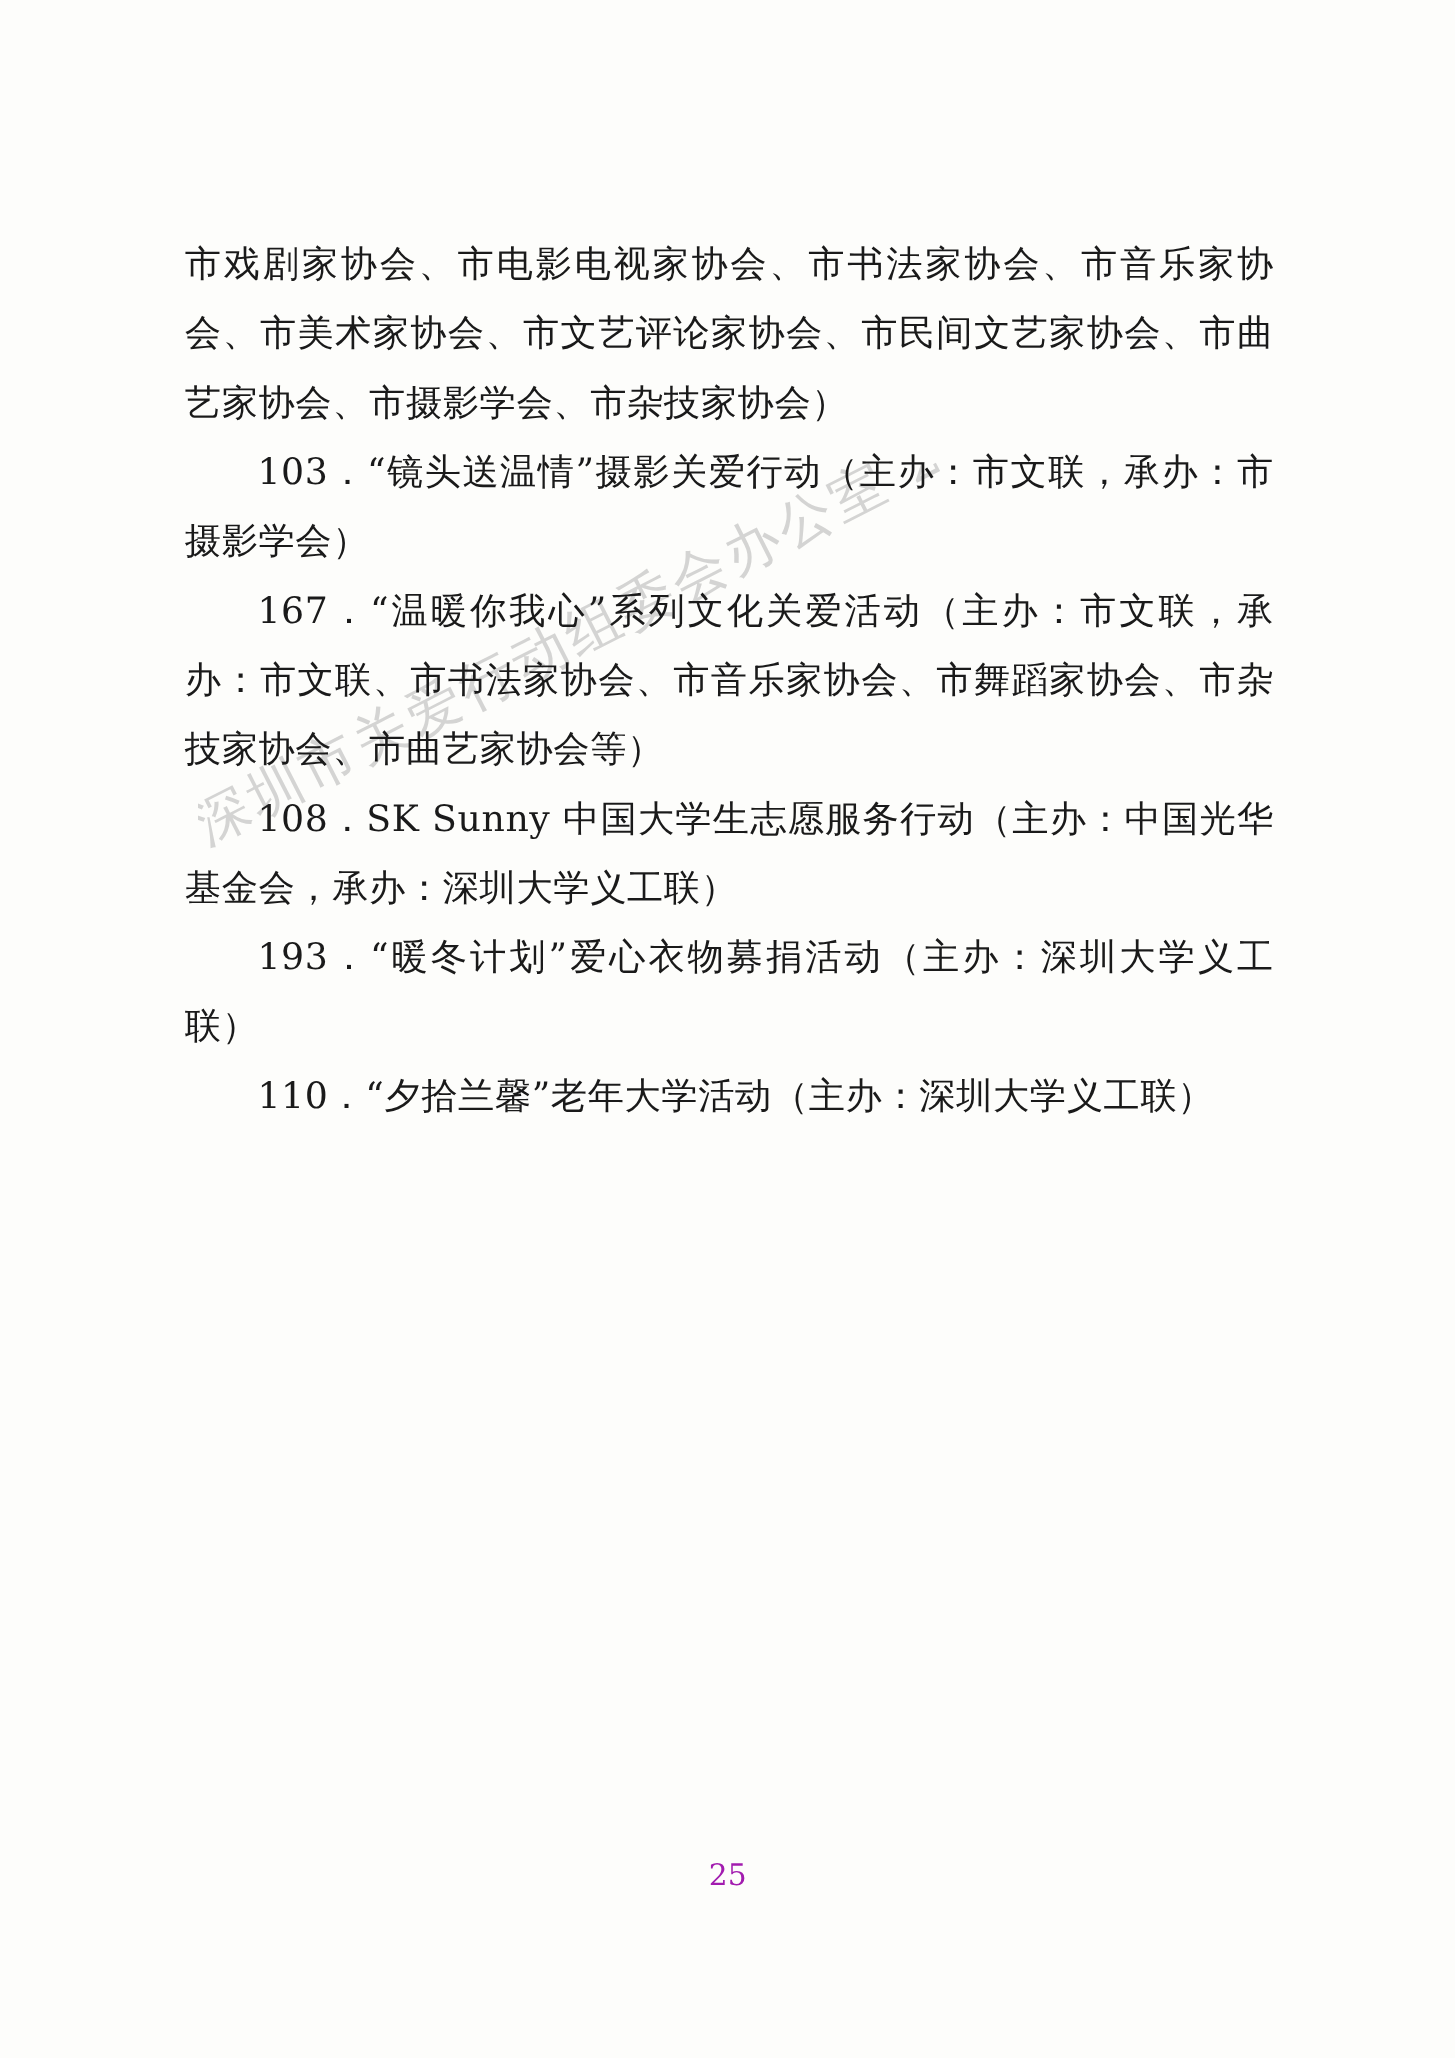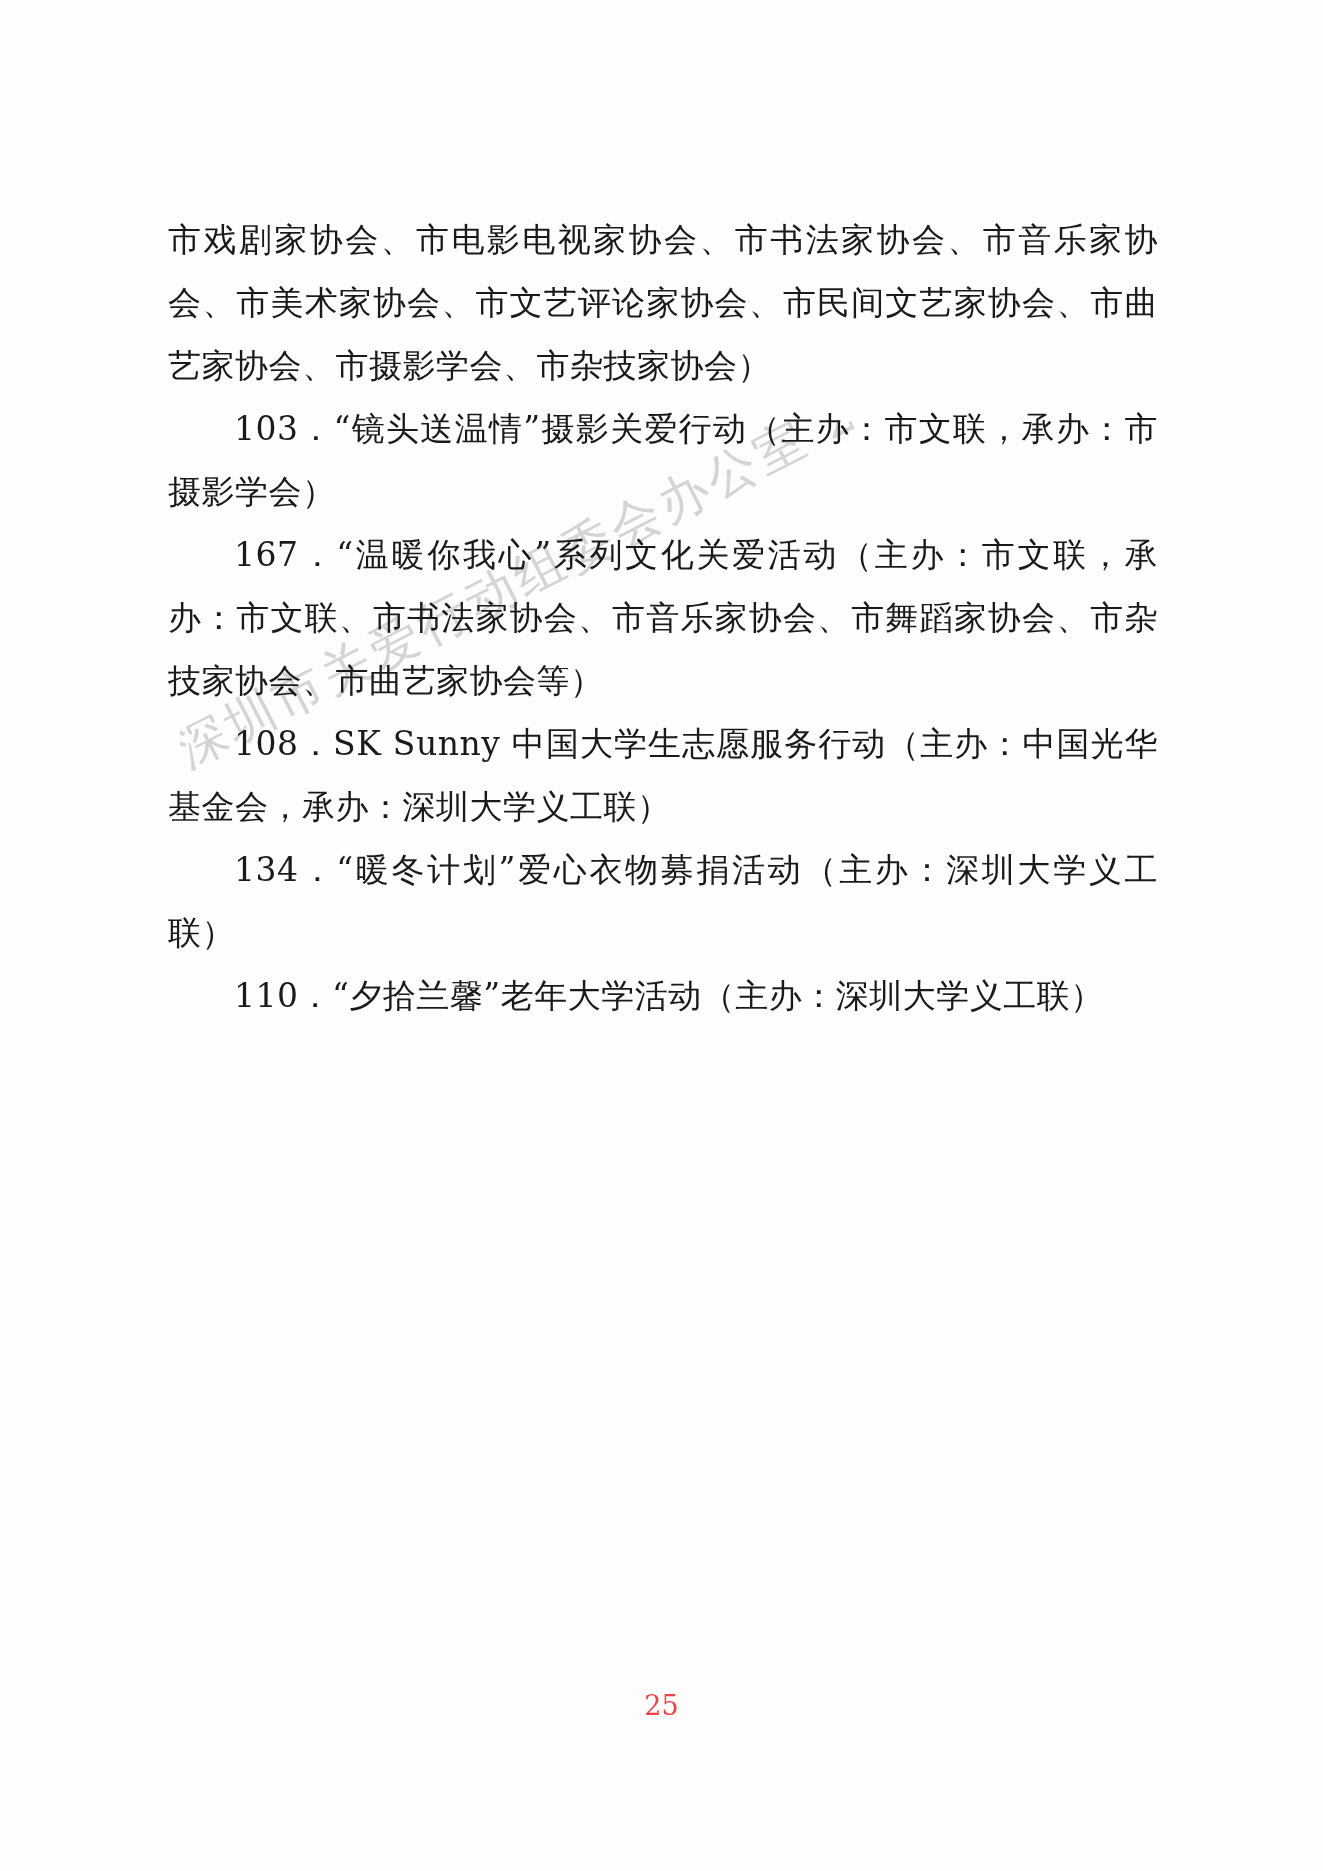--- a/index.html
+++ b/index.html
@@ -61,38 +61,38 @@
     white-space: nowrap;
   }
   .page-number {
     position: absolute;
     left: 0;
     right: 0;
     top: 1690px;
     text-align: center;
     font-size: 27px;
     font-family: "DejaVu Serif", "Liberation Serif", serif;
-    color: #ef4444;
+    color: #a21caf;
   }
 </style>
 </head>
 <body>
 
 <div class="page">
 
   <div class="watermark">
     <div class="wm-text">深圳市关爱行动组委会办公室 2013.04.28</div>
   </div>
 
   <div class="page-inner">
 
     <p class="para">市戏剧家协会、市电影电视家协会、市书法家协会、市音乐家协会、市美术家协会、市文艺评论家协会、市民间文艺家协会、市曲艺家协会、市摄影学会、市杂技家协会）</p>
     <p class="para indent">103．“镜头送温情”摄影关爱行动（主办：市文联，承办：市摄影学会）</p>
     <p class="para indent">167．“温暖你我心”系列文化关爱活动（主办：市文联，承办：市文联、市书法家协会、市音乐家协会、市舞蹈家协会、市杂技家协会、市曲艺家协会等）</p>
     <p class="para indent">108．SK Sunny 中国大学生志愿服务行动（主办：中国光华基金会，承办：深圳大学义工联）</p>
-    <p class="para indent">134．“暖冬计划”爱心衣物募捐活动（主办：深圳大学义工联）</p>
+    <p class="para indent">193．“暖冬计划”爱心衣物募捐活动（主办：深圳大学义工联）</p>
     <p class="para indent">110．“夕拾兰馨”老年大学活动（主办：深圳大学义工联）</p>
 
   </div>
 
   <div class="page-number">25</div>
 
 </div>
 
 </body></html>

